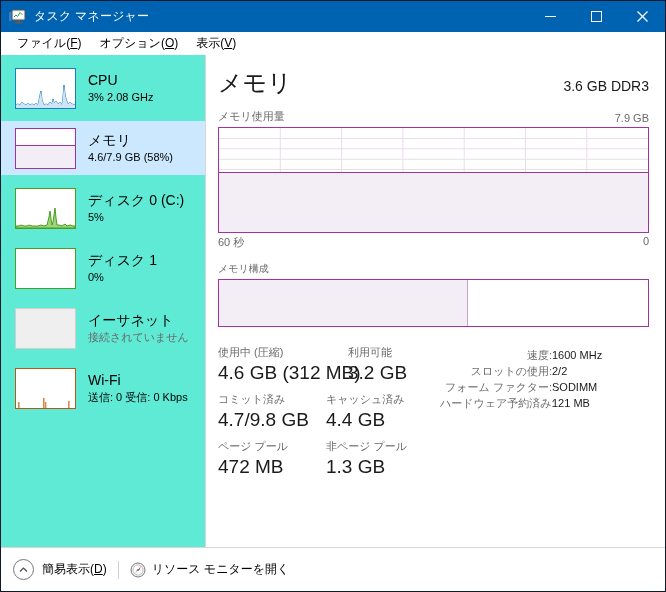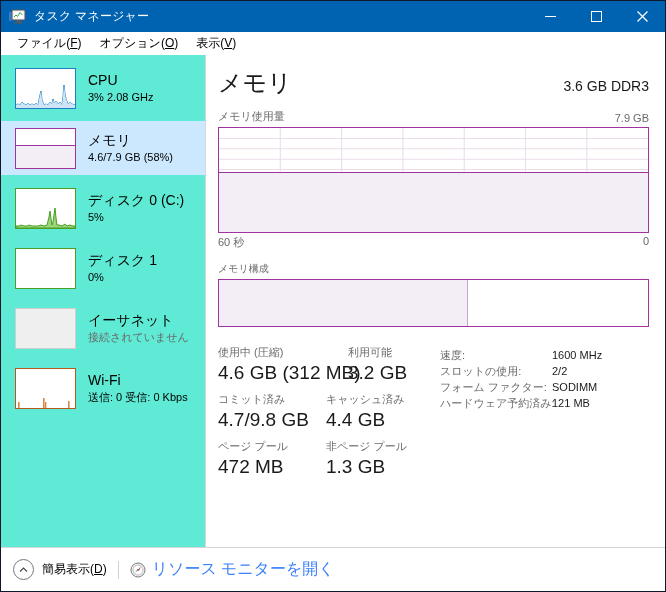--- a/index.html
+++ b/index.html
@@ -98,37 +98,37 @@
   .compofill{position:absolute;left:0;top:0;height:100%;background:#f3eef5;border-right:1px solid #c9a2c8;box-sizing:border-box;}
 
   
   .stats{display:flex;margin-top:18px;}
   .stats-left{width:222px;flex:0 0 222px;}
   .statrow{display:flex;margin-bottom:6px;}
   .statcell{}
   .statcell .lbl{font-size:11px;color:#6a6a6a;line-height:15px;white-space:nowrap;}
   .statcell .val{font-size:19px;color:#1a1a1a;line-height:26px;white-space:nowrap;}
 
-  .stats-right{flex:1 1 auto;padding-top:2px;}
+  .stats-right{flex:1 1 auto;padding-top:2px;text-align:right;}
   .kv{display:flex;font-size:11px;line-height:16px;}
   .kv .k{color:#6a6a6a;width:112px;flex:0 0 112px;white-space:nowrap;}
   .kv .v{color:#1a1a1a;white-space:nowrap;}
 
   
   .footer{
     flex:0 0 auto;height:43px;display:flex;align-items:center;
     border-top:1px solid #d6d6d6;background:#ffffff;padding-left:12px;
   }
   .fewer{display:flex;align-items:center;}
   .chev{width:19px;height:19px;border-radius:50%;border:1px solid #767676;display:flex;align-items:center;justify-content:center;margin-right:8px;}
   .fewer-label{font-size:12px;color:#000;}
   .sep{width:1px;height:18px;background:#d0d0d0;margin:0 11px;}
   .resmon{display:flex;align-items:center;}
   .resmon-icon{width:16px;height:16px;margin-right:6px;}
-  .resmon-label{font-size:16px;color:#3b82f6;font-family:Liberation Serif, serif;}
+  .resmon-label{font-size:12px;color:#000000;}
   u{text-decoration:underline;}
 </style>
 </head>
 <body>
 
 <div class="window">
 
   <div class="titlebar">
     <div class="app-icon">
       <svg width="18" height="16" viewBox="0 0 18 16">

